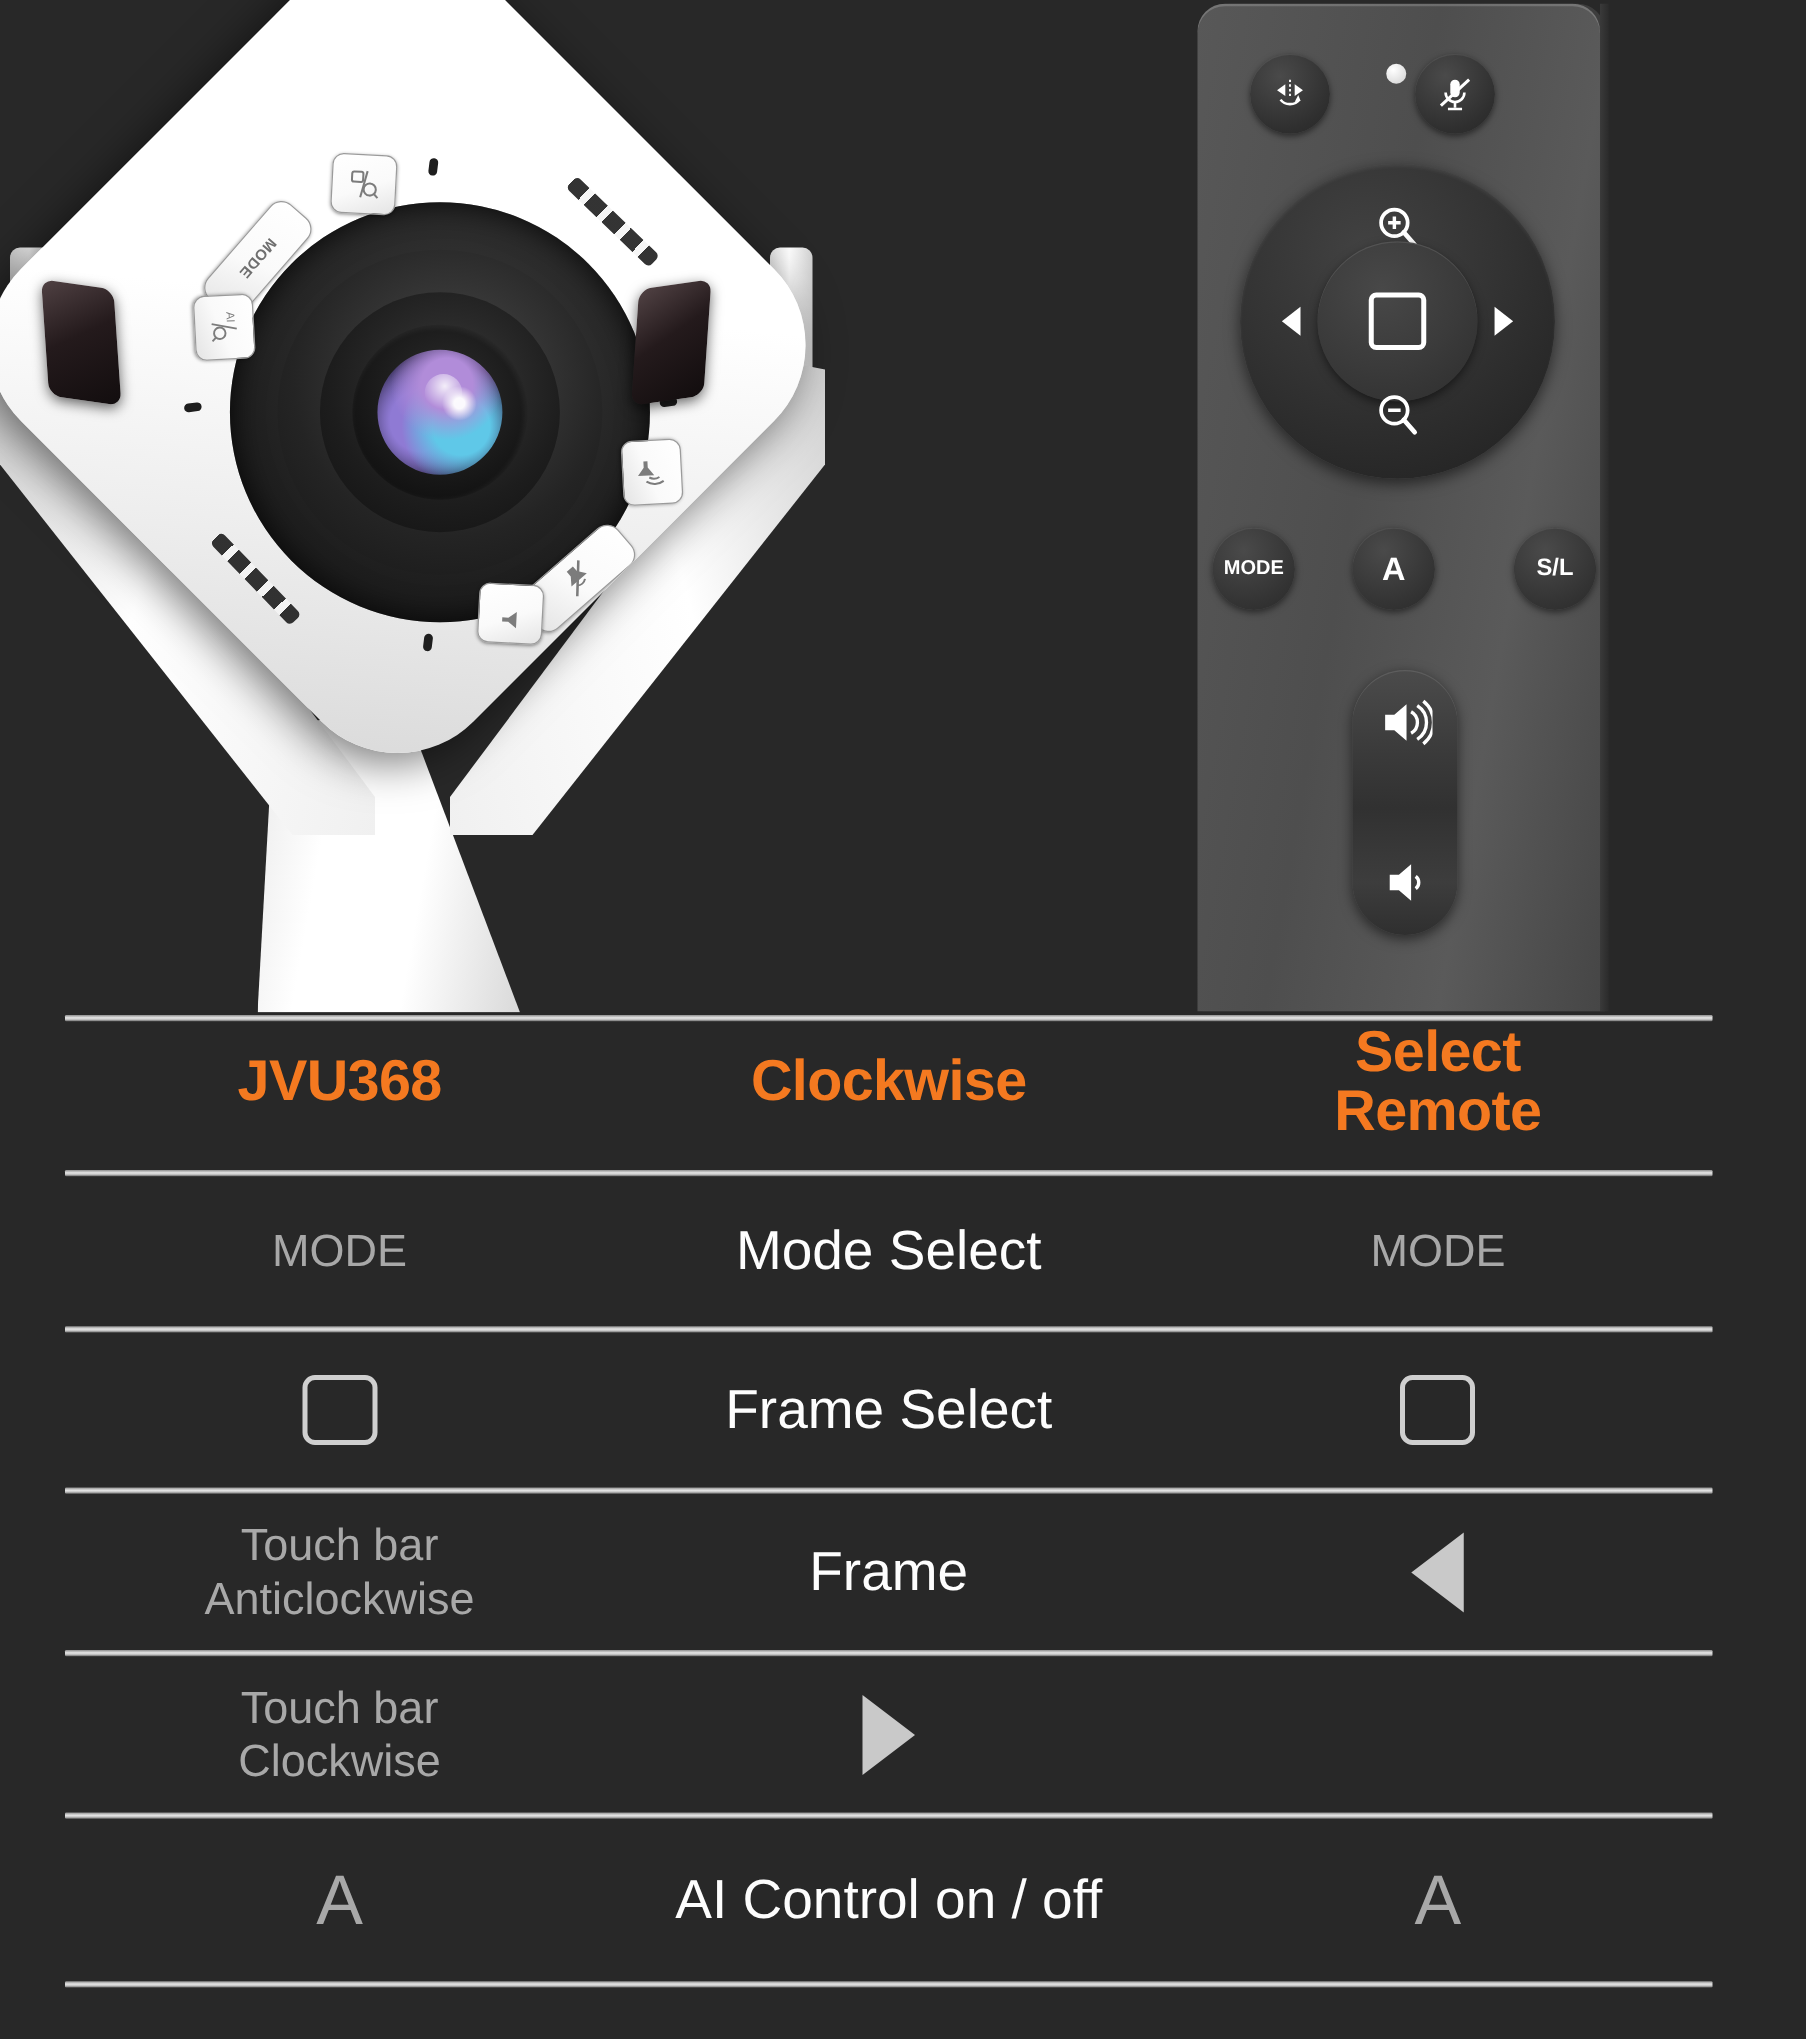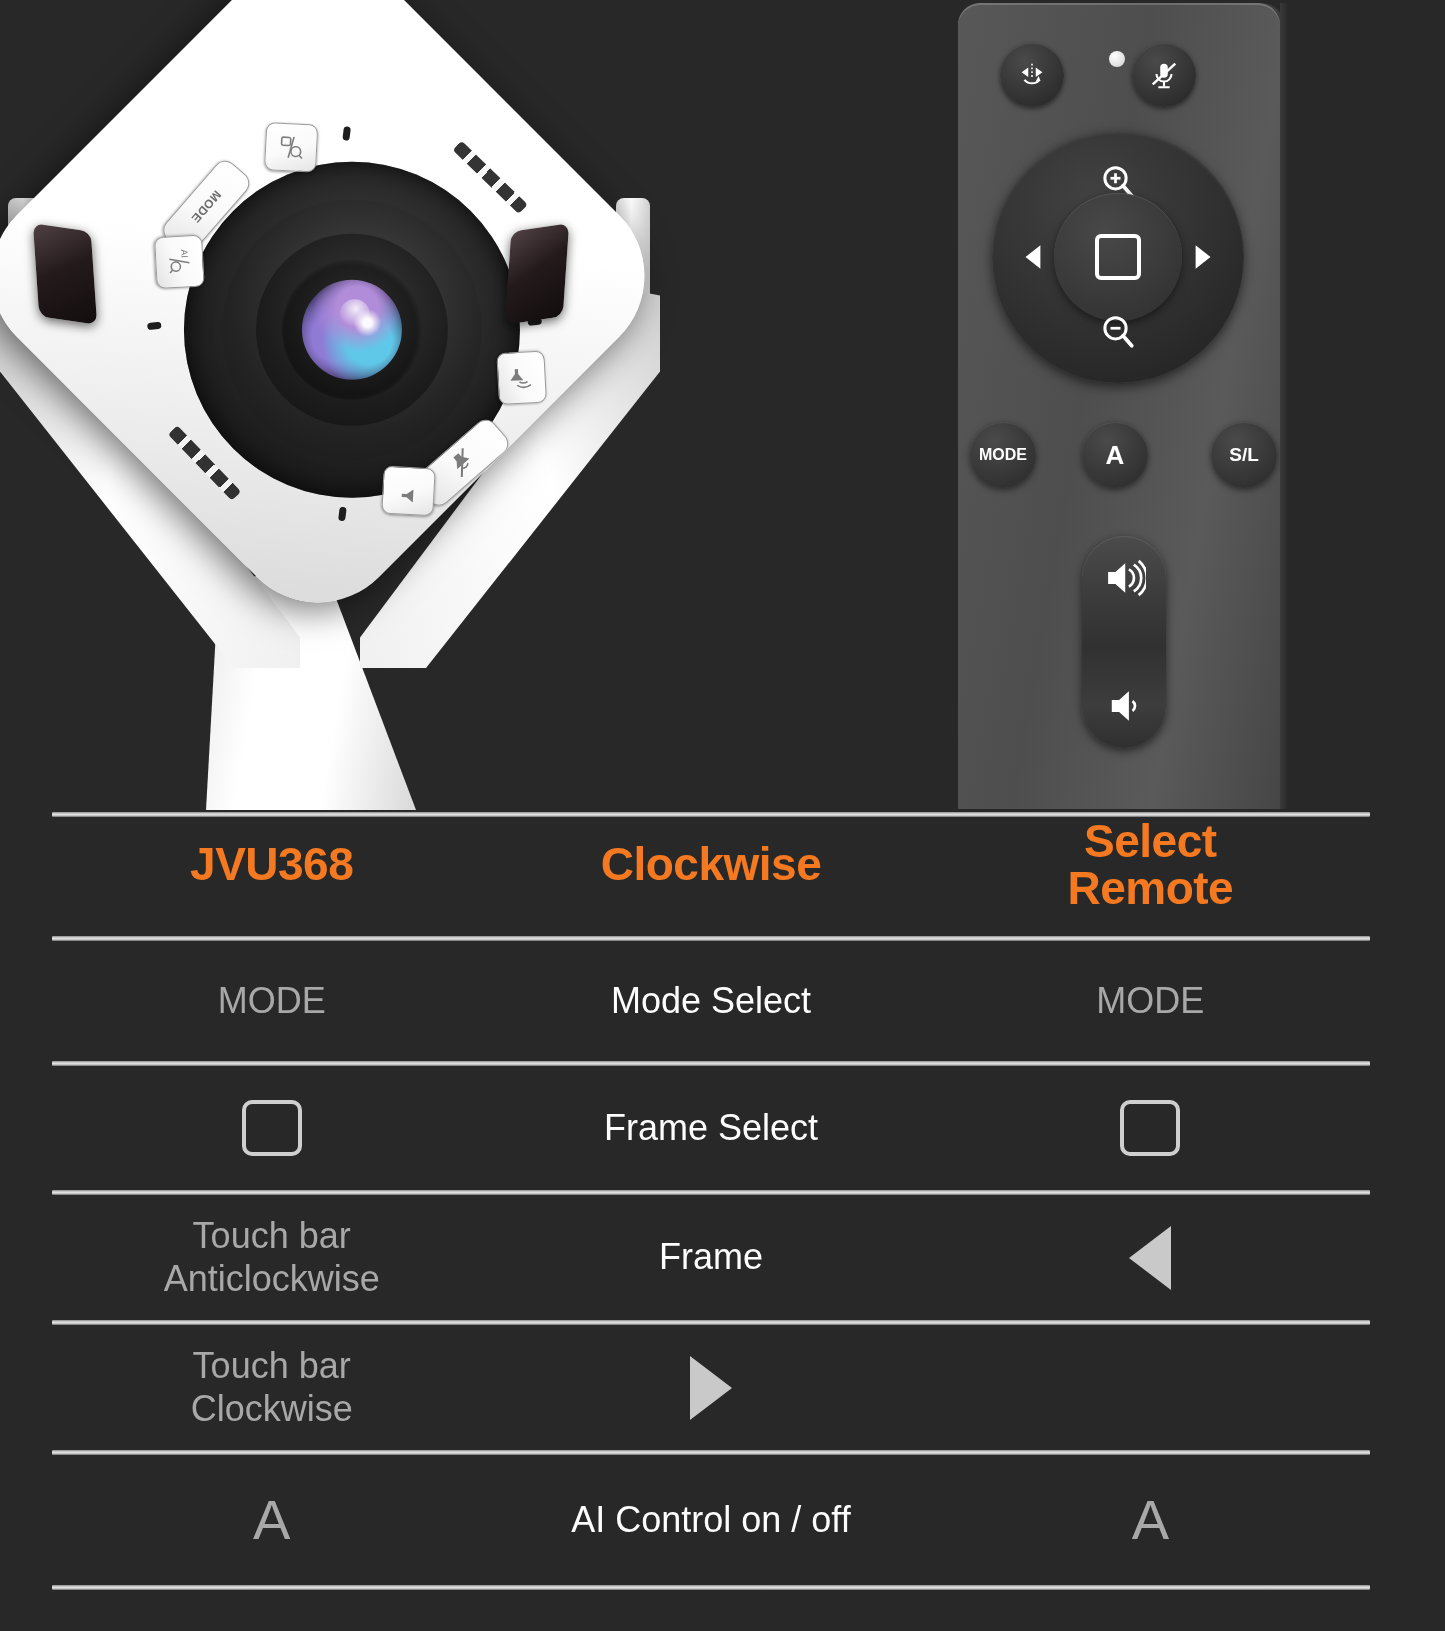--- a/index.html
+++ b/index.html
@@ -211,21 +211,21 @@
     display:grid; grid-template-columns:1fr 1fr 1fr;
     align-items:center;
   }
   .cell{ display:flex; align-items:center; justify-content:center; text-align:center; }
 
   .hdr-cell{ flex-direction:column; color:#F47920; font-weight:700; line-height:1.02;
              font-size:46px; letter-spacing:-.5px; }
   .hdr-cell .l2{ display:block; }
 
   .side-txt{ color:#a8a8a8; font-size:36px; font-weight:400; line-height:1.18; }
-  .mid-txt { color:#fdfdfd; font-size:36px; font-weight:400; line-height:1.18; }
+  .mid-txt { color:#fdfdfd; font-size:44px; font-weight:400; line-height:1.18; }
   .glyph-a { color:#a8a8a8; font-size:56px; font-weight:400; line-height:1; }
   .sq-icon{ width:60px; height:56px; border:4px solid #cfcfcf; border-radius:10px; }
   .tri{ width:0; height:0; }
   .tri-left { border-top:32px solid transparent; border-bottom:32px solid transparent;
               border-right:42px solid #c9c9c9; }
   .tri-right{ border-top:32px solid transparent; border-bottom:32px solid transparent;
               border-left:42px solid #c9c9c9; }
 </style>
 </head>
 <body>

